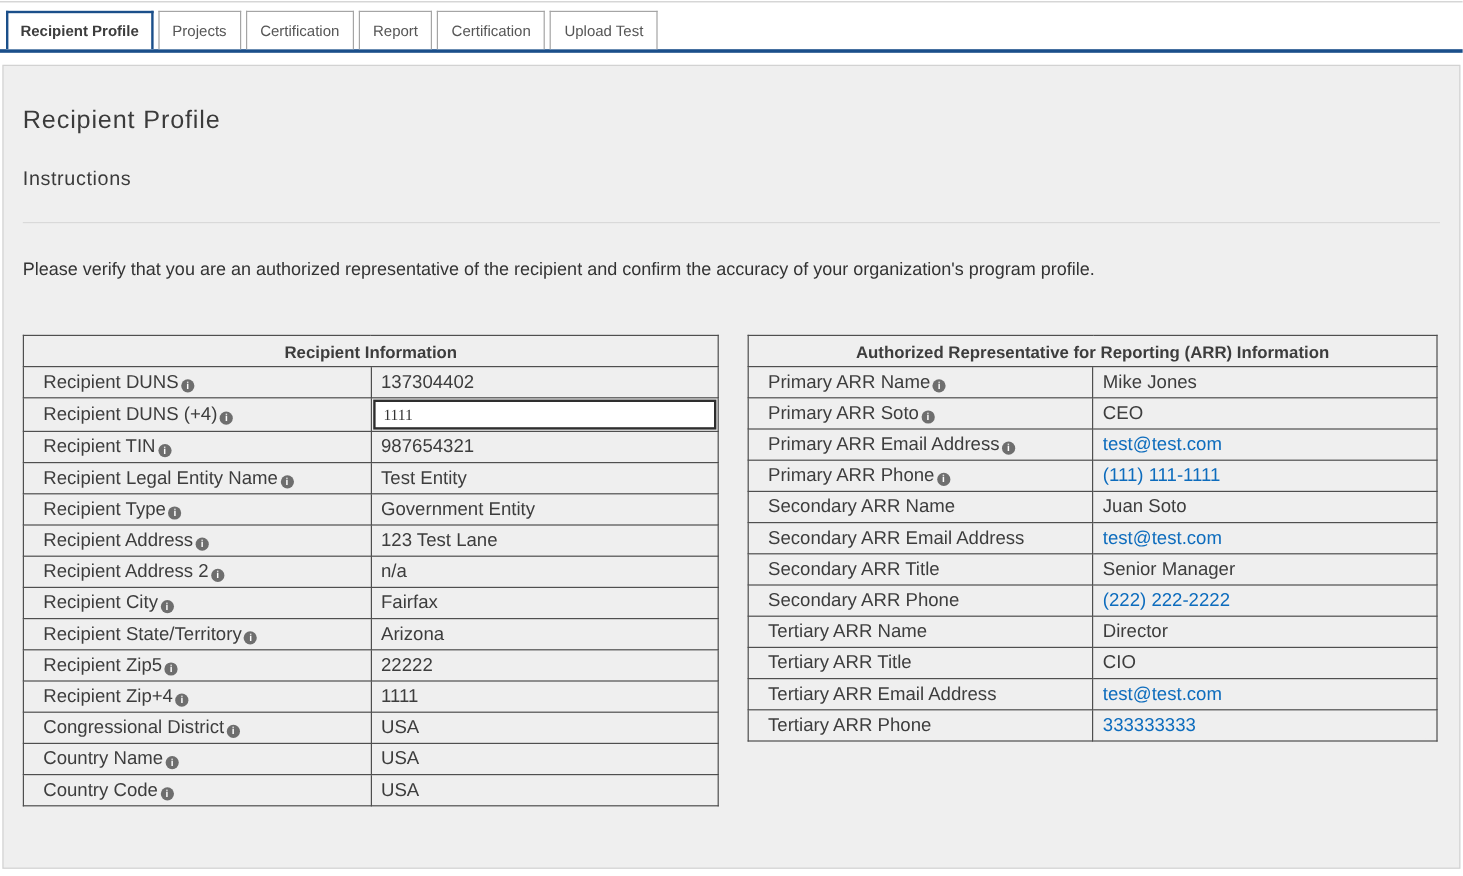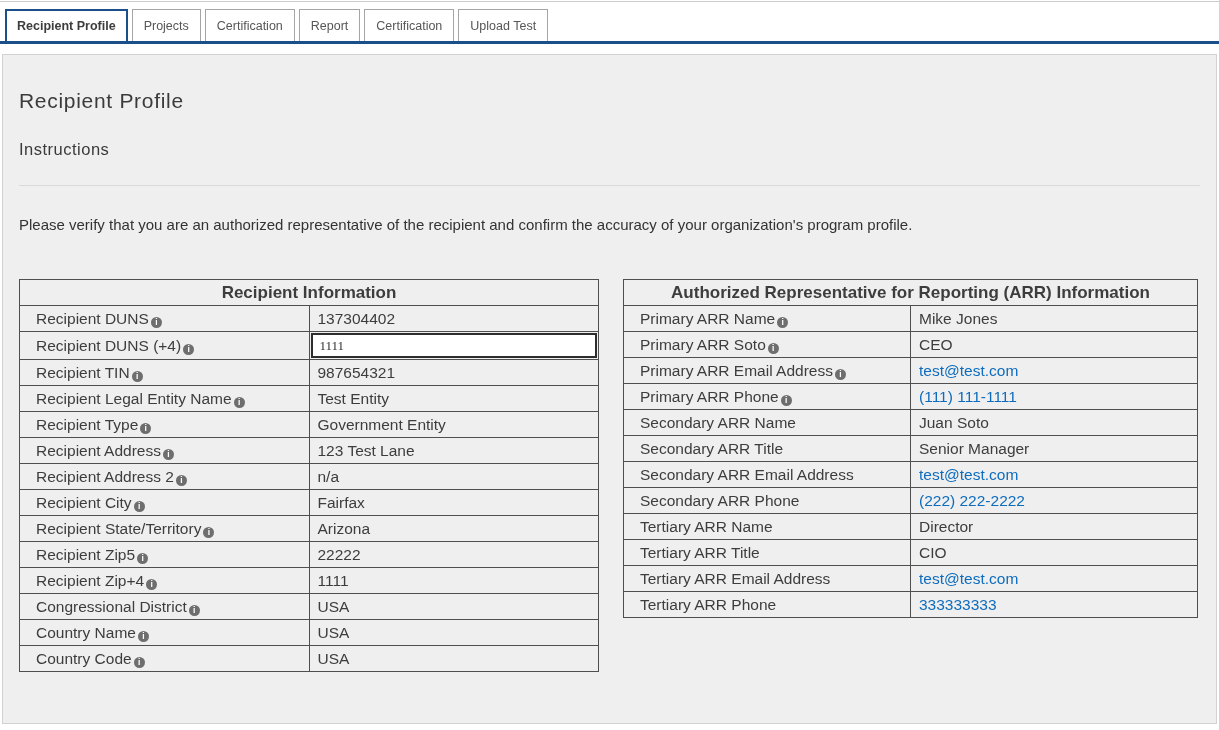--- a/index.html
+++ b/index.html
@@ -85,21 +85,21 @@
     border-collapse: collapse;
     table-layout: fixed;
     background: #efefef;
   }
   table.table-left  { width: 580px; }
   table.table-right { width: 575px; border-radius: 19px; }
   .info-table th, .info-table td {
     border: 1px solid #4f4f4f;
   }
   .info-table th {
-    font-size: 17px;
+    font-size: 14px;
     font-weight: bold;
     color: #3d3d3d;
     padding: 2px 4px;
     height: 21px;
   }
   .info-table td {
     font-size: 15.5px;
     color: #3d3d3d;
     padding: 2px 8px;
     height: 21px;
@@ -254,26 +254,26 @@
           </tr>
           <tr>
             <td class="label-cell"><span>Primary ARR Phone</span><span class="info-icon">i</span></td>
             <td><a class="value-link" href="#">(111) 111-1111</a></td>
           </tr>
           <tr>
             <td class="label-cell"><span>Secondary ARR Name</span></td>
             <td><span>Juan Soto</span></td>
           </tr>
           <tr>
+            <td class="label-cell"><span>Secondary ARR Email Address</span></td>
+            <td><a class="value-link" href="#">test@test.com</a></td>
+          </tr>
+          <tr>
             <td class="label-cell"><span>Secondary ARR Title</span></td>
             <td><span>Senior Manager</span></td>
-          </tr>
-          <tr>
-            <td class="label-cell"><span>Secondary ARR Email Address</span></td>
-            <td><a class="value-link" href="#">test@test.com</a></td>
           </tr>
           <tr>
             <td class="label-cell"><span>Secondary ARR Phone</span></td>
             <td><a class="value-link" href="#">(222) 222-2222</a></td>
           </tr>
           <tr>
             <td class="label-cell"><span>Tertiary ARR Name</span></td>
             <td><span>Director</span></td>
           </tr>
           <tr>

